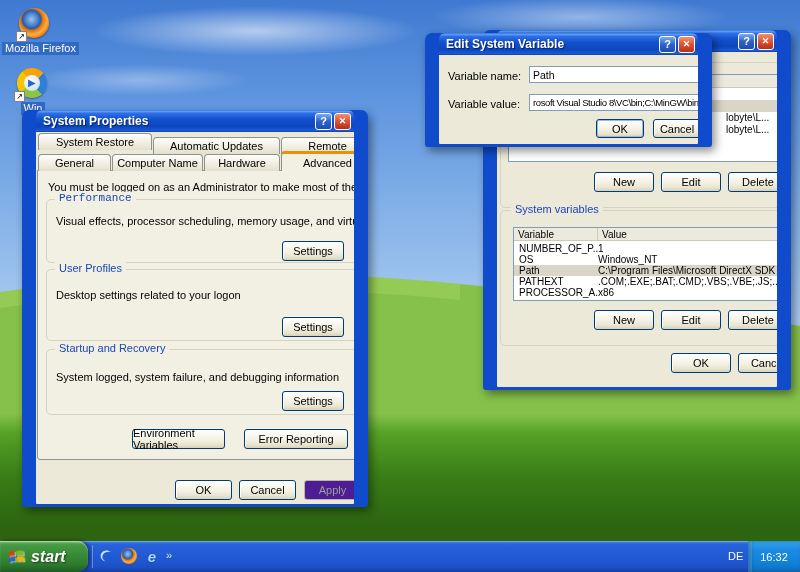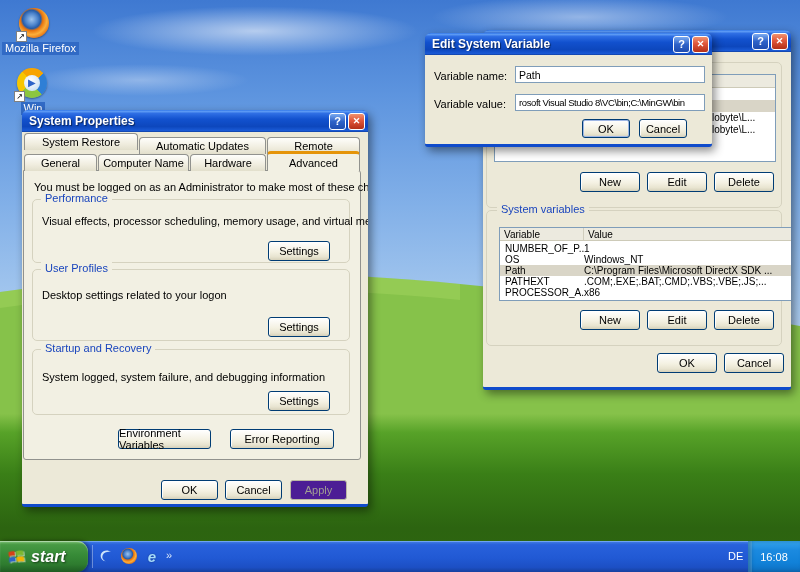--- a/index.html
+++ b/index.html
@@ -23,21 +23,21 @@
     background:conic-gradient(from -40deg, #F7A400 0 25%, #2E7FD6 25% 50%, #8CC63F 50% 75%, #F7C600 75% 100%);
     box-shadow:0 1px 2px rgba(0,0,0,.4); position:relative; }
   .wmp::before { content:""; position:absolute; left:7px; top:7px; width:16px; height:16px; border-radius:50%;
     background:radial-gradient(circle at 40% 35%, #FFFFFF 0%, #DDEBF8 55%, #B9D4EE 100%); }
   .wmp .play { position:absolute; left:11px; top:9px; font-size:10px; color:#2E64C8; }
   .scbadge { position:absolute; left:-3px; bottom:-2px; width:11px; height:11px; background:#fff;
     border:1px solid #808080; font-size:8px; line-height:9px; text-align:center; color:#000; }
   .dlabel { display:inline-block; margin-top:2px; padding:0 3px 1px; background:#316AC5; color:#fff; font-size:11px; white-space:nowrap; }
 
   
-  .win { position:absolute; background:#0F4BCB; border-radius:7px 7px 3px 3px; padding:0 0 3px;
+  .win { position:absolute; background:#0F4BCB; border-radius:7px 7px 3px 3px; padding:0 14px 3px;
     box-shadow:3px 4px 10px rgba(0,0,0,.45); }
   .tbar { height:22px; display:flex; align-items:center; padding:0 3px 0 7px; border-radius:6px 6px 0 0;
     background:linear-gradient(180deg,#2E74E8 0%,#5E9CF5 6%,#2E6EE4 16%,#1251CE 42%,#0D47BD 75%,#1A5AD6 94%,#0F3E9E 100%); }
   .ttext { flex:1; color:#fff; font-weight:bold; font-size:12px; text-shadow:1px 1px 1px rgba(0,0,0,.55);
     white-space:nowrap; overflow:hidden; }
   .tbtn { width:17px; height:17px; margin-left:2px; border-radius:3px; border:1px solid #fff;
     display:flex; align-items:center; justify-content:center; color:#fff; font-weight:bold; font-size:11px; flex:none; }
   .tbtn.help { background:linear-gradient(180deg,#7AAAF0,#2E62C8 50%,#1E4CB0); }
   .tbtn.close { background:linear-gradient(180deg,#F0926F,#E0563A 45%,#B33018); font-size:9px; }
   .wbody { position:relative; background:#ECE9D8; height:calc(100% - 22px); border-radius:0 0 1px 1px; overflow:hidden; }
@@ -156,21 +156,21 @@
       <div class="tab back" style="left:117px; top:5px; width:127px;">Automatic Updates</div>
       <div class="tab back" style="left:245px; top:5px; width:93px;">Remote</div>
       <div class="tab front" style="left:2px; top:22px; width:73px;">General</div>
       <div class="tab front" style="left:76px; top:22px; width:91px;">Computer Name</div>
       <div class="tab front" style="left:168px; top:22px; width:76px;">Hardware</div>
       <div class="tab front active" style="left:245px; top:19px; width:93px;">Advanced</div>
 
       <div class="tpage" style="left:1px; top:38px; width:338px; height:290px;">
         <div class="note" style="left:10px; top:10px;">You must be logged on as an Administrator to make most of these changes.</div>
 
-        <div class="grp" style="left:8px; top:28px; width:318px; height:64px;">
+        <div class="grp" style="left:8px; top:28px; width:318px; height:64px;font-family:Liberation Mono, monospace;">
           <span class="glab">Performance</span>
         </div>
         <div class="gdesc" style="left:18px; top:44px;">Visual effects, processor scheduling, memory usage, and virtual memory</div>
         <div class="btn" style="left:244px; top:70px; width:62px;">Settings</div>
 
         <div class="grp" style="left:8px; top:98px; width:318px; height:72px;">
           <span class="glab">User Profiles</span>
         </div>
         <div class="gdesc" style="left:18px; top:118px;">Desktop settings related to your logon</div>
         <div class="btn" style="left:244px; top:146px; width:62px;">Settings</div>
@@ -288,17 +288,17 @@
     </div>
     <div class="ql" style="left:119px;">
       <div class="ffx" style="width:16px; height:16px; box-shadow:none;"></div>
     </div>
     <div class="ql" style="left:142px;">
       <span class="iee">e</span>
     </div>
     <span class="chev" style="left:166px;">»</span>
     <span class="lang" style="left:728px;">DE</span>
     <div class="tray">
-      <span class="clock">16:08</span>
+      <span class="clock">16:32</span>
     </div>
   </div>
 
 </div>
 
 </body></html>

